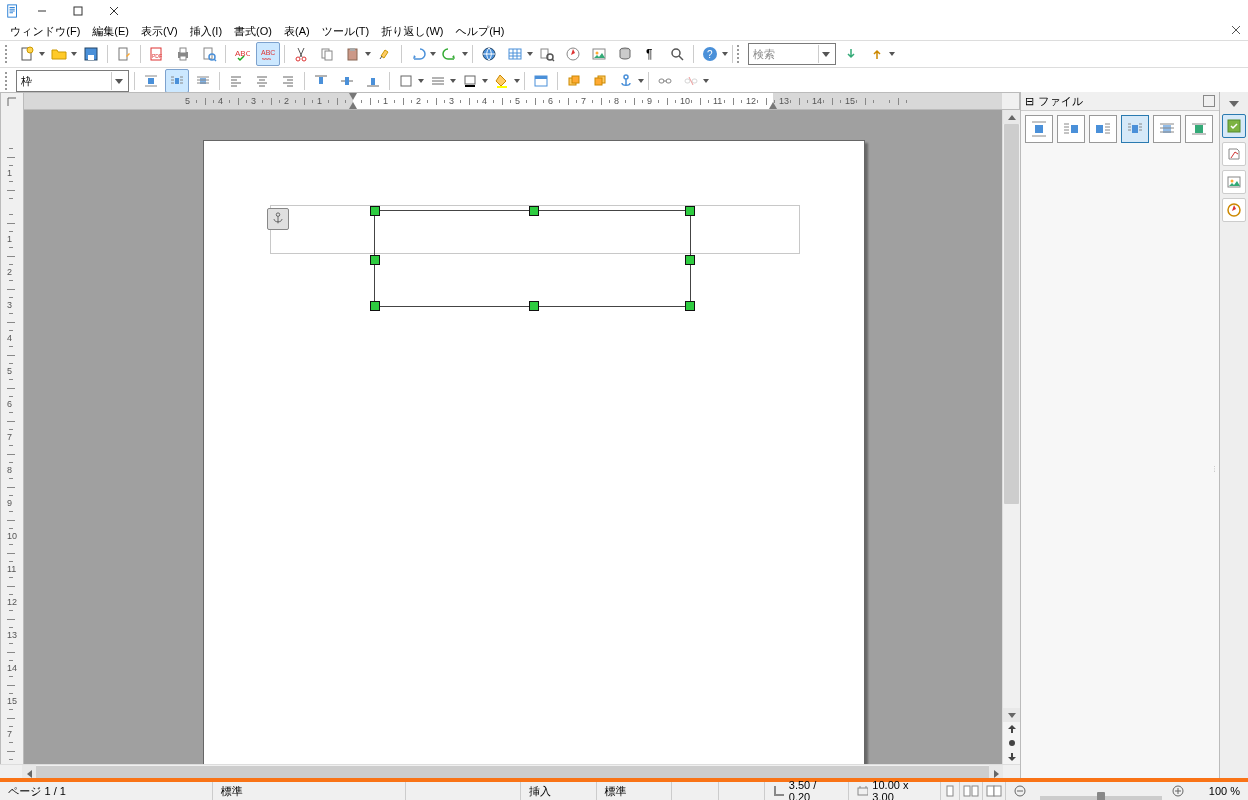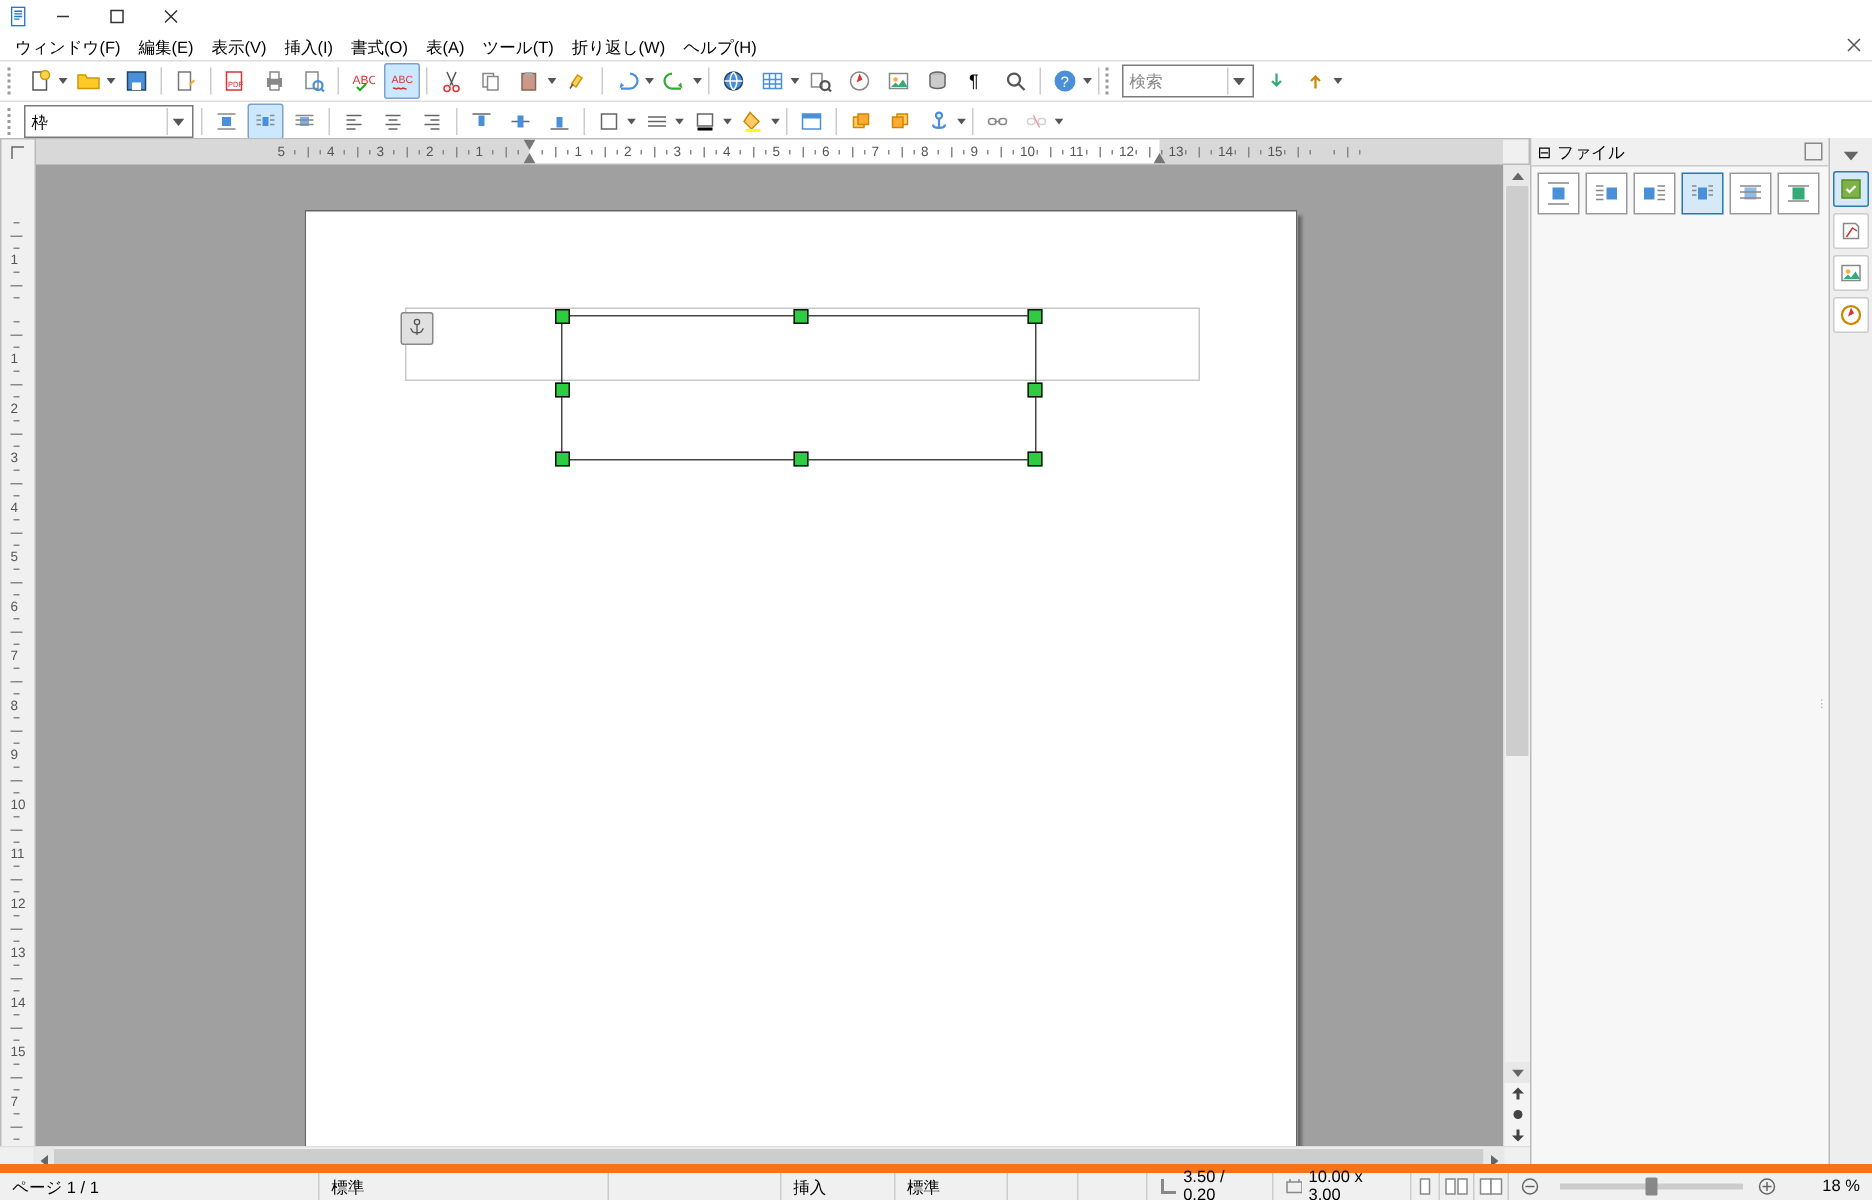--- a/index.html
+++ b/index.html
@@ -44,21 +44,21 @@
 .sidepanel-hdr{height:20px;background:#eee;display:flex;align-items:center;padding:0 6px;font-weight:bold;border-bottom:1px solid #bbb}
 .sidepanel-hdr .x{margin-left:auto;color:#666}
 .sidepanel-sec{height:18px;background:#f0f0f0;display:flex;align-items:center;padding:0 4px;border-bottom:1px solid #ccc;font-size:11px}
 .sidepanel-sec .box{margin-left:auto;width:10px;height:10px;border:1px solid #888}
 .wrap-btns{display:flex;padding:4px;gap:4px}
 .wbtn{width:26px;height:26px;border:1px solid #999;background:#fff;display:flex;align-items:center;justify-content:center}
 .wbtn.active{border-color:#2a7ab0;background:#d6e9f8}
 .sidebar-tabs{width:28px;background:#eee;border-left:1px solid #bbb;display:flex;flex-direction:column;align-items:center;padding-top:6px;gap:4px}
 .stab{width:22px;height:22px;border:1px solid #ccc;background:#fff;border-radius:2px;display:flex;align-items:center;justify-content:center}
 .stab.active{border-color:#2a7ab0;background:#d6e9f8}
-.statusbar{position:absolute;left:0;right:0;bottom:0;height:18px;background:#f0f0f0;border-top:6px solid #f97316;display:flex;align-items:center;font-size:11px}
+.statusbar{position:absolute;left:0;right:0;bottom:0;height:18px;background:#f0f0f0;border-top:4px solid #f97316;display:flex;align-items:flex-end;font-size:11px}
 .statusbar .cell{padding:0 8px;border-right:1px solid #ccc;height:100%;display:flex;align-items:center}
 .statusbar .spacer{flex:1}
 .zoomslider{width:125px;height:4px;background:#ccc;position:relative;margin:0 6px}
 .zoomslider .zthumb{position:absolute;left:50%;top:-4px;width:8px;height:12px;background:#888;border-radius:1px;transform:translateX(-50%)}
 .tick{position:absolute;background:#888}
 .ticklabel{position:absolute;font-size:9px;color:#555}
 .margin-shade{position:absolute;top:0;bottom:0;background:#d8d8d8}
 .active-zone{position:absolute;top:0;bottom:0;background:#fff}
 .margin-marker{position:absolute;bottom:0;width:0;height:0;border-left:4px solid transparent;border-right:4px solid transparent;border-bottom:7px solid #777}
 .margin-marker-top{position:absolute;top:0;width:0;height:0;border-left:4px solid transparent;border-right:4px solid transparent;border-top:7px solid #777}
@@ -912,14 +912,14 @@
     </div>
   <div class="zoomslider">
       <div class="zthumb"></div>
     </div>
   <div class="cell" style="border:none;padding:0 4px">
       <svg width="12" height="12">
         <circle cx="6" cy="6" r="5" fill="none" stroke="#666"></circle>
         <path d="M3 6h6M6 3v6" stroke="#666"></path>
       </svg>
     </div>
-  <div class="cell" style="border:none;width:45px;justify-content:flex-end">18 %</div>
+  <div class="cell" style="border:none;width:45px;justify-content:flex-end">100 %</div>
 </div>
 
 </body></html>

